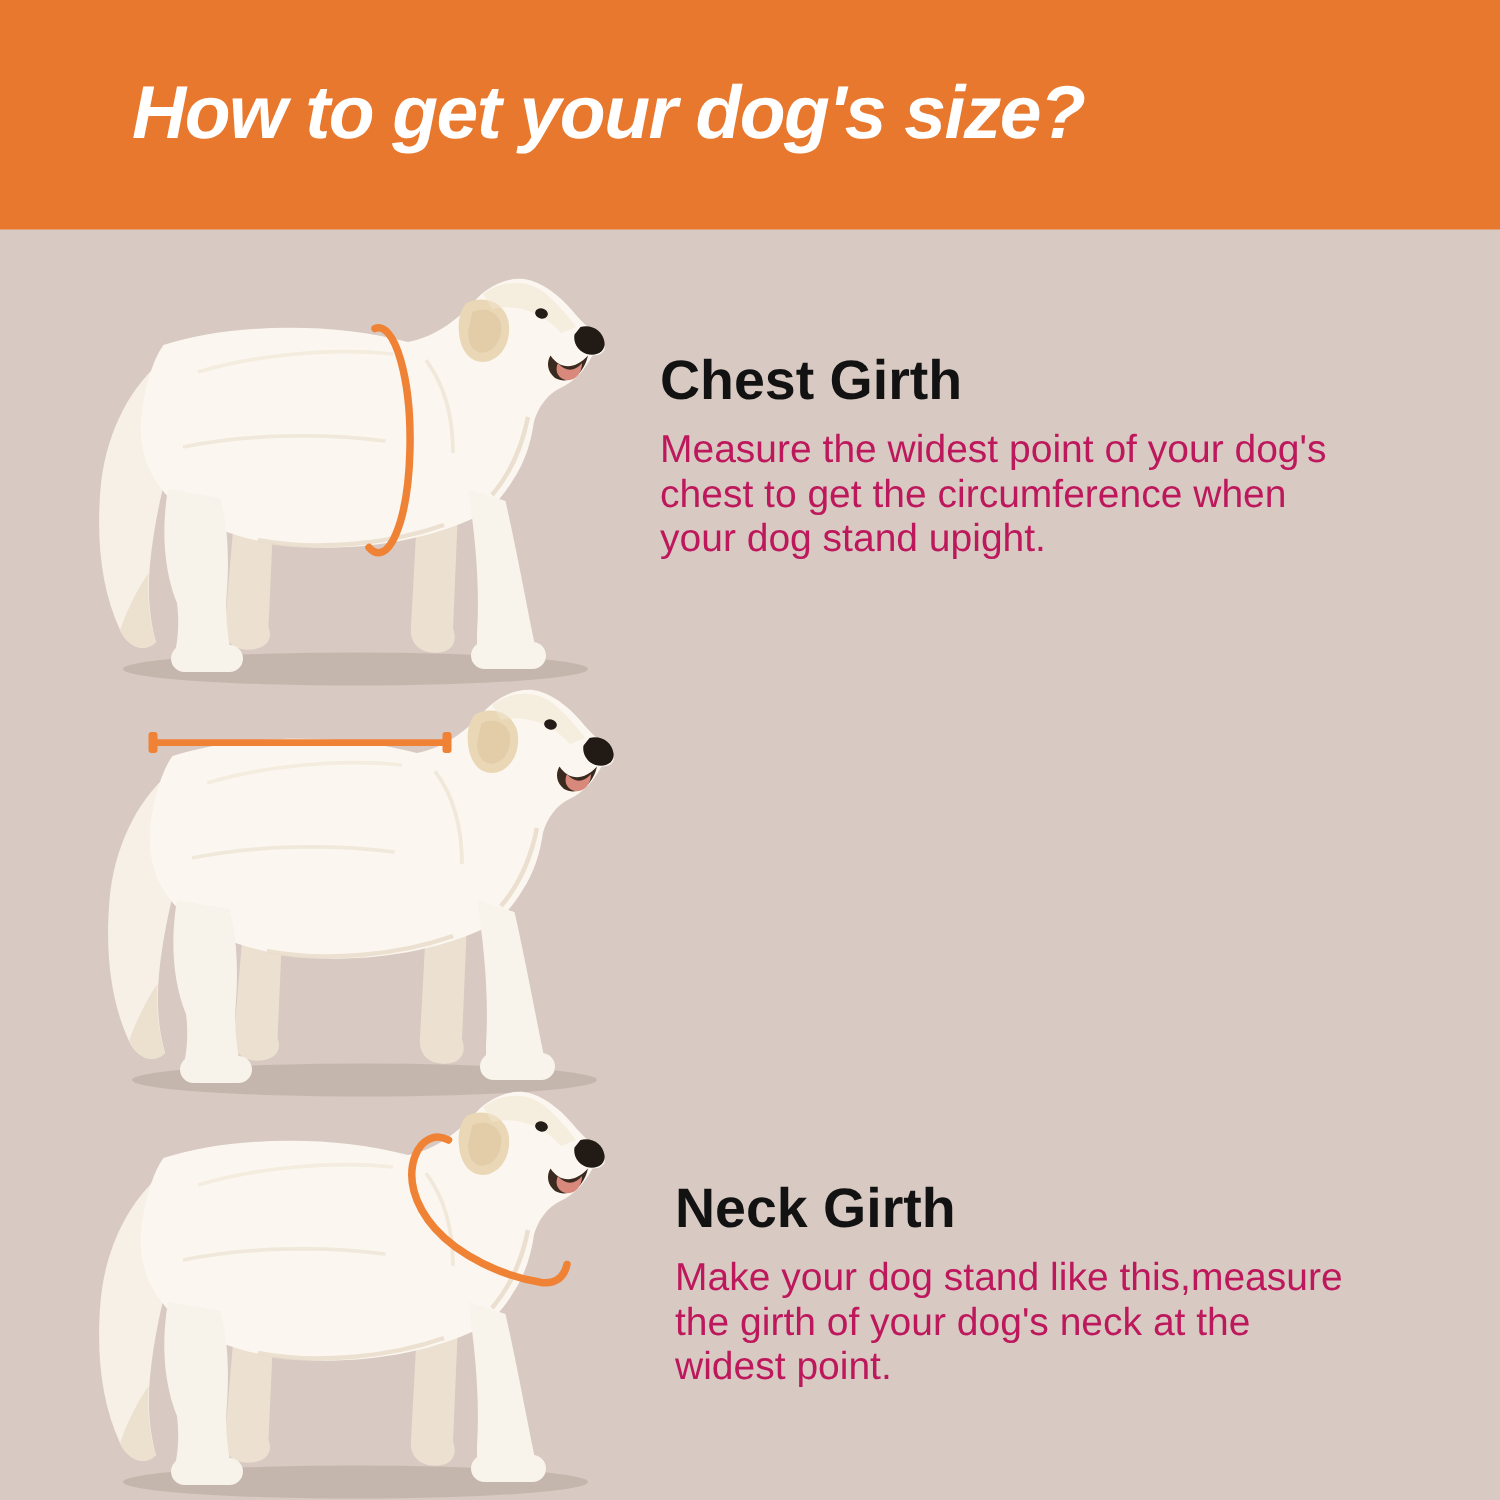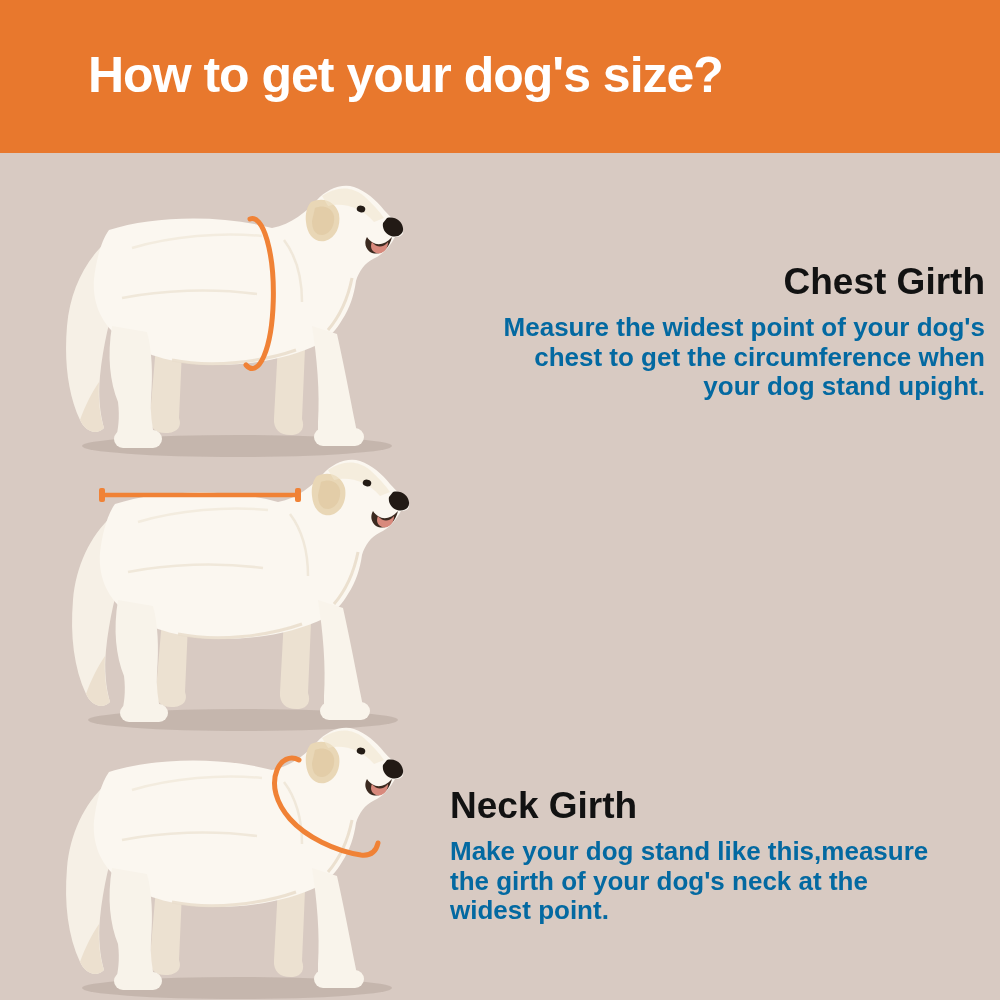--- a/index.html
+++ b/index.html
@@ -14,45 +14,45 @@
     position:absolute;left:0;top:0;
     width:1000px;height:153px;
     background:#e8782d;
   }
   .header h1{
     position:absolute;left:88px;top:44px;
     margin:0;
     font-size:50px;line-height:62px;
     font-weight:bold;letter-spacing:-1px;
     color:#ffffff;
+    font-style:italic;
   }
   .dog-fig{
     position:absolute;
     width:365px;height:285px;
   }
   .fig1{left:52px;top:178px;}
   .fig2{left:58px;top:452px;}
   .fig3{left:52px;top:720px;}
   .dog-fig svg{display:block;width:100%;height:100%;}
   .textblock{
     position:absolute;left:440px;width:545px;
   }
   .textblock h2{
     margin:0;
     font-size:37px;line-height:44px;
     font-weight:bold;color:#121212;
   }
   .textblock p{
     margin:9px 0 0 0;
     font-size:26px;line-height:29.5px;
-    color:#0369a1;
+    color:#be185d;
     white-space:pre-line;
-    font-weight:bold;
   }
-  .tb1{top:260px;text-align:right;}
+  .tb1{top:232px;}
   .tb2{top:514px;}
   .tb3{top:784px;margin-left:10px;}
   .marker{stroke:#f08236;fill:none;}
 </style>
 </head>
 <body>
 
 <div class="page">
 
   <svg width="0" height="0" style="position:absolute" aria-hidden="true">

